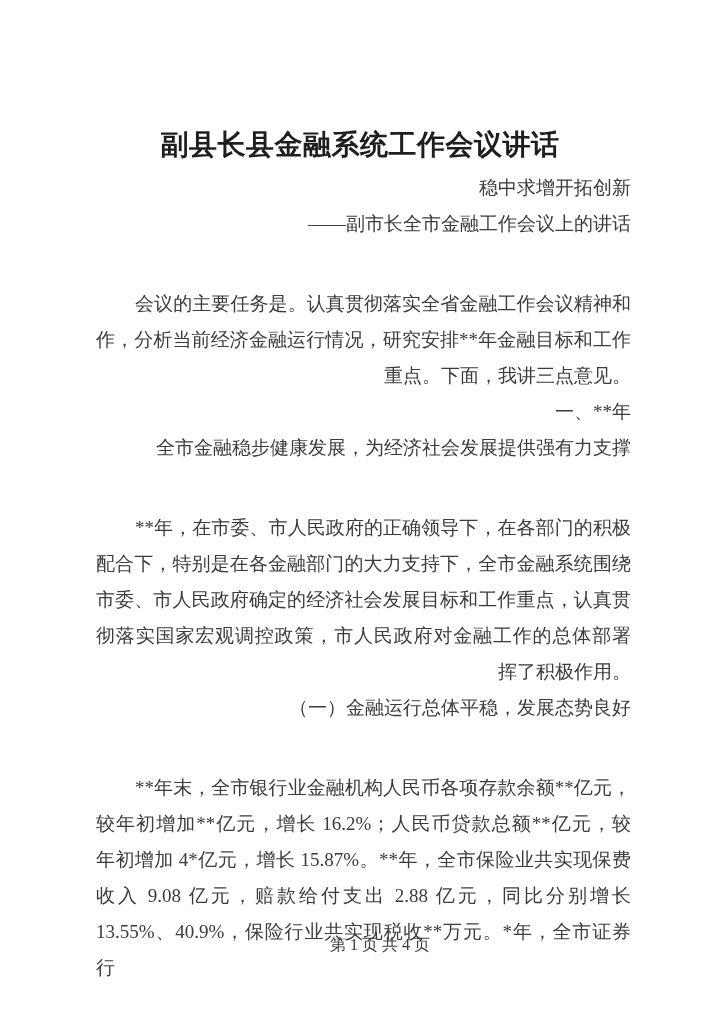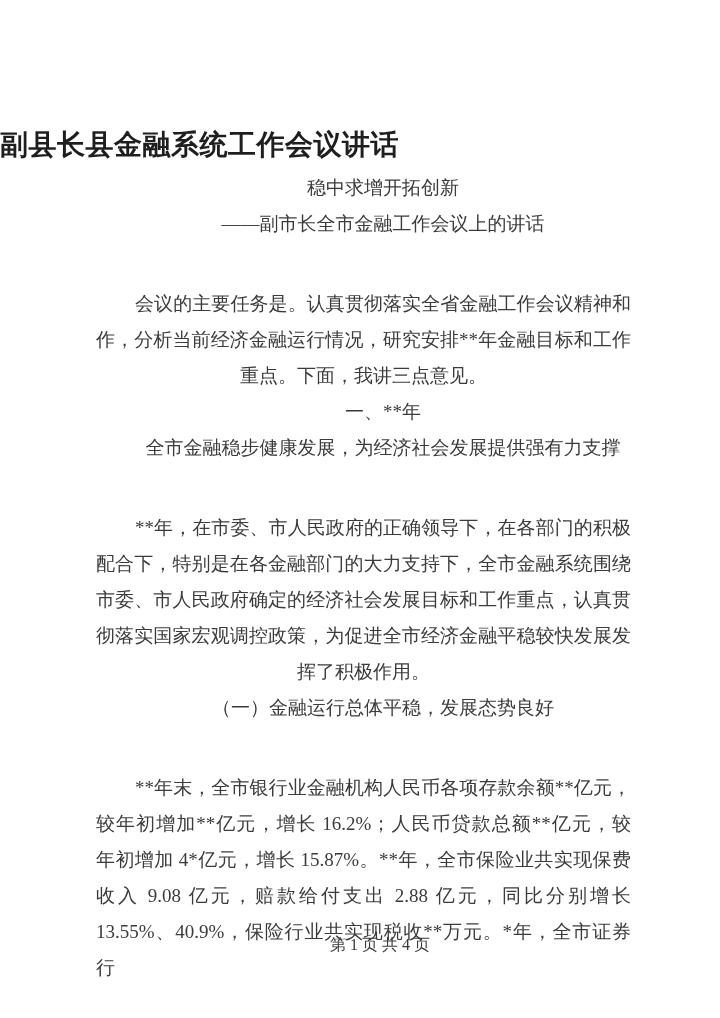--- a/index.html
+++ b/index.html
@@ -15,44 +15,45 @@
     overflow: hidden;
     font-family: "Liberation Serif", "DejaVu Serif", serif;
     color: #3b3b3b;
   }
   .doc-title {
     position: absolute;
     top: 124px;
     left: 0;
     width: 720px;
     margin: 0;
+    text-align: center;
     font-size: 28px;
     line-height: 42px;
     font-weight: 700;
     color: #1e1e1e;
     letter-spacing: 0.5px;
   }
   .doc-body {
     position: absolute;
     top: 170px;
     left: 96px;
     width: 535px;
     font-size: 19px;
     color: #3b3b3b;
   }
   .line {
     height: 36px;
     line-height: 36px;
     white-space: normal;
     overflow: visible;
   }
-  .indent-left   { text-indent: 39px; text-align: center; }
+  .indent-left   { text-indent: 39px; text-align: right; }
   .indent-justify{ text-indent: 39px; text-align: justify; text-align-last: justify; margin-top: 44px; }
   .flush-justify { text-align: justify; text-align-last: justify; }
-  .flush-left    { text-align: center; }
+  .flush-left    { text-align: right; }
   .doc-footer {
     position: absolute;
     top: 934px;
     left: 20px;
     width: 720px;
     text-align: center;
     font-size: 16px;
     line-height: 22px;
     color: #3a3a3a;
   }
@@ -67,21 +68,21 @@
       <div class="line indent-left">稳中求增开拓创新</div>
       <div class="line indent-left">——副市长全市金融工作会议上的讲话</div>
       <div class="line indent-justify">会议的主要任务是。认真贯彻落实全省金融工作会议精神和</div>
       <div class="line flush-justify">作，分析当前经济金融运行情况，研究安排**年金融目标和工作</div>
       <div class="line flush-left">重点。下面，我讲三点意见。</div>
       <div class="line indent-left">一、**年</div>
       <div class="line indent-left">全市金融稳步健康发展，为经济社会发展提供强有力支撑</div>
       <div class="line indent-justify">**年，在市委、市人民政府的正确领导下，在各部门的积极</div>
       <div class="line flush-justify">配合下，特别是在各金融部门的大力支持下，全市金融系统围绕</div>
       <div class="line flush-justify">市委、市人民政府确定的经济社会发展目标和工作重点，认真贯</div>
-      <div class="line flush-justify">彻落实国家宏观调控政策，为促进全市经济金融平稳较快发展发</div>
+      <div class="line flush-justify">彻落实国家宏观调控政策，市人民政府对金融工作的总体部署</div>
       <div class="line flush-left">挥了积极作用。</div>
       <div class="line indent-left">（一）金融运行总体平稳，发展态势良好</div>
       <div class="line indent-justify">**年末，全市银行业金融机构人民币各项存款余额**亿元，</div>
       <div class="line flush-justify">较年初增加**亿元，增长 16.2%；人民币贷款总额**亿元，较</div>
       <div class="line flush-justify">年初增加 4*亿元，增长 15.87%。**年，全市保险业共实现保费</div>
       <div class="line flush-justify">收入 9.08 亿元，赔款给付支出 2.88 亿元，同比分别增长</div>
       <div class="line flush-justify">13.55%、40.9%，保险行业共实现税收**万元。*年，全市证券行</div>
     </div>
 
   <div class="doc-footer">

